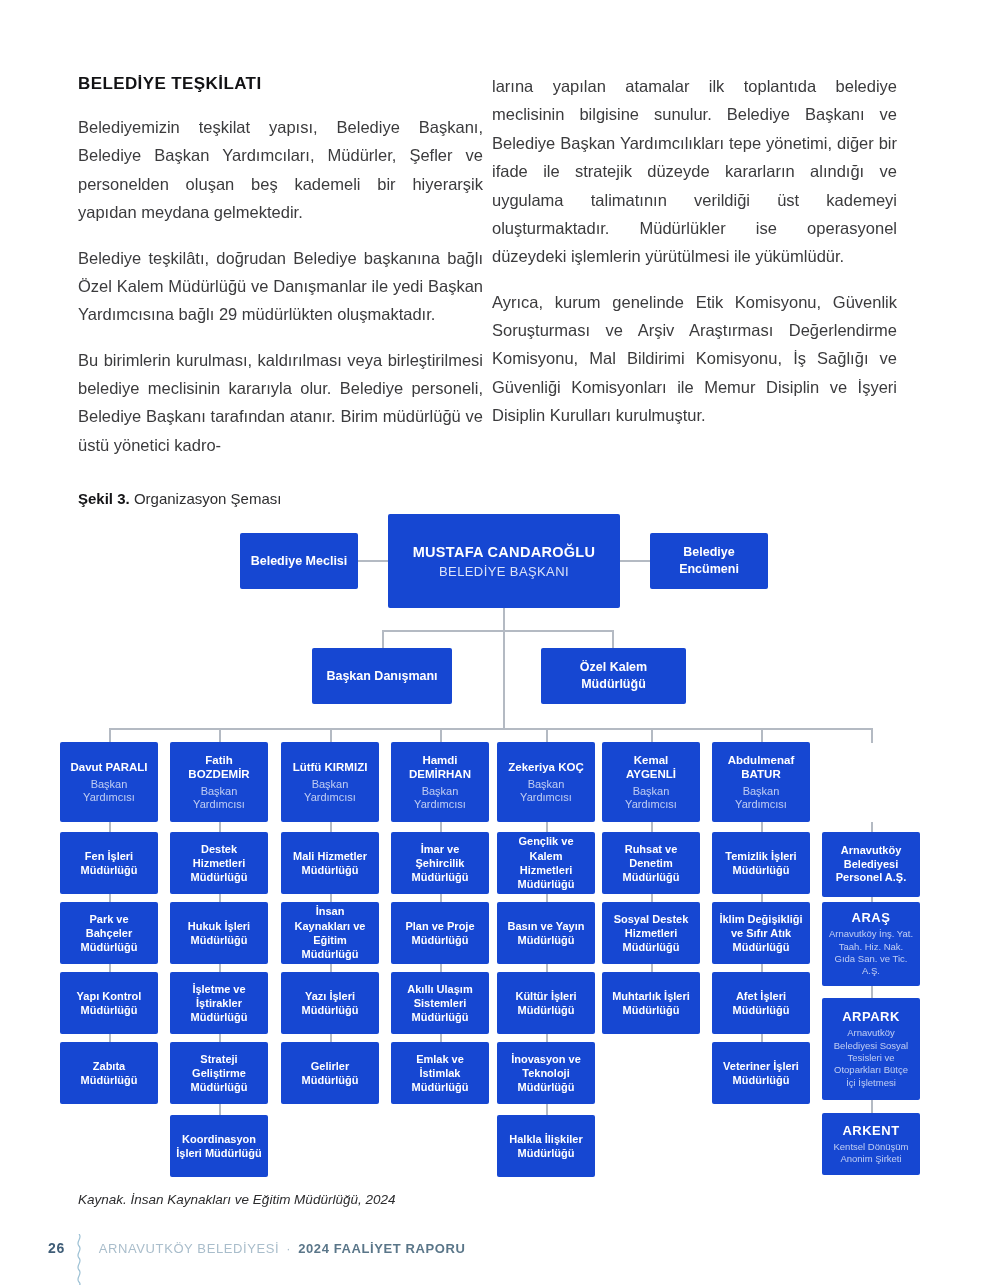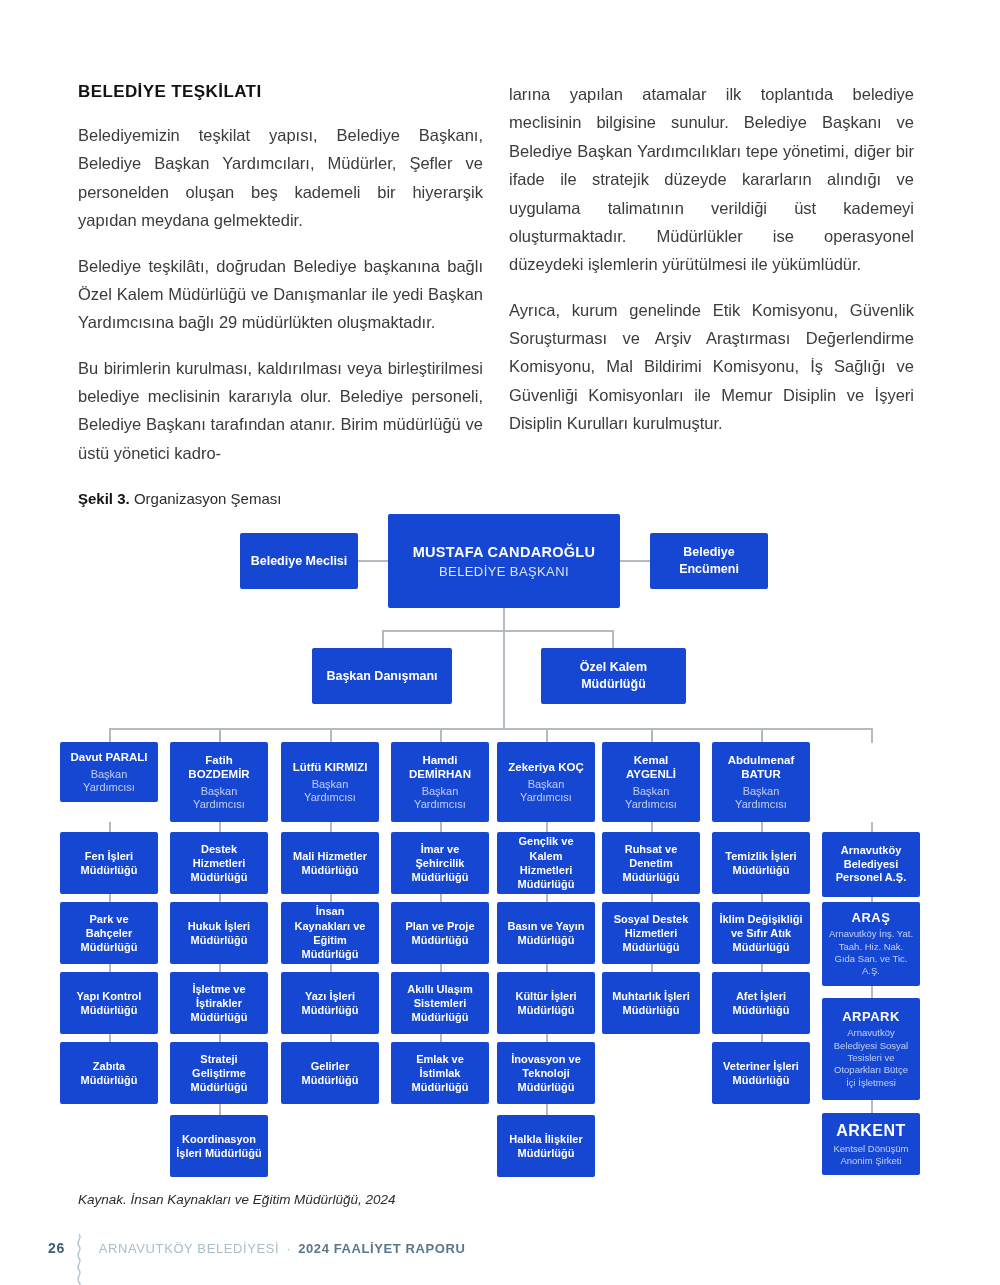--- a/index.html
+++ b/index.html
@@ -2,21 +2,21 @@
 <html lang="tr" style="--box_blue: #1647d2; --line_grey: #b4bac3; --text_dark: #3b3b3d; --footer_num: #3f5d77; --footer_muted: #a9bdcb; --footer_strong: #5a7689; --squiggle: #9cc0d4;"><head>
 <meta charset="utf-8">
 <style>
   *{box-sizing:border-box;margin:0;padding:0}
   html,body{background:#ffffff}
   .page{
     position:relative;width:1000px;height:1285px;background:#fff;overflow:hidden;
     font-family:"Liberation Sans","DejaVu Sans",sans-serif;color:var(--text_dark,#3b3b3d);
   }
   
-  .text-section{position:absolute;top:80px;left:78px;width:836px;display:flex;gap:26px}
+  .text-section{position:absolute;top:72px;left:78px;width:836px;display:flex;gap:9px}
   .tcol{width:405px}
   .heading{font-size:17px;font-weight:700;color:#121214;letter-spacing:.4px;margin:2px 0 19px}
   .para{font-size:16.5px;line-height:1.72;text-align:justify;margin-bottom:17px;color:var(--text_dark,#3b3b3d)}
   
   .fig-caption{position:absolute;top:490px;left:78px;font-size:15px;color:#2e2e30}
   .fig-caption .b{font-weight:700;color:#141416}
   .source{position:absolute;top:1192px;left:78px;font-size:13.5px;font-style:italic;color:#2c2c2e}
   .source .b{font-weight:400}
   
   .chart{position:absolute;top:514px;left:0;width:1000px;height:676px}
@@ -103,21 +103,21 @@
       <span>Belediye Encümeni</span>
     </div>
 
     <div class="node lvl2" style="left:312px;top:134px;width:140px;height:56px">
       <span>Başkan Danışmanı</span>
     </div>
     <div class="node lvl2" style="left:541px;top:134px;width:145px;height:56px">
       <span>Özel Kalem Müdürlüğü</span>
     </div>
 
-    <div class="node dep" style="left:60px;top:228px;width:98px;height:60px">
+    <div class="node dep" style="left:60px;top:228px;width:98px;height:80px">
       <span class="nm">Davut PARALI</span>
       <span class="sub">Başkan Yardımcısı</span>
     </div>
     <div class="node dep" style="left:170px;top:228px;width:98px;height:80px">
       <span class="nm">Fatih BOZDEMİR</span>
       <span class="sub">Başkan Yardımcısı</span>
     </div>
     <div class="node dep" style="left:281px;top:228px;width:98px;height:80px">
       <span class="nm">Lütfü KIRMIZI</span>
       <span class="sub">Başkan Yardımcısı</span>
@@ -238,21 +238,21 @@
     </div>
     <div class="node unit" style="left:822px;top:388px;width:98px;height:84px">
       <span class="nm" style="font-size:13px;letter-spacing:.5px">ARAŞ</span>
       <span class="sub">Arnavutköy İnş. Yat. Taah. Hiz. Nak. Gıda San. ve Tic. A.Ş.</span>
     </div>
     <div class="node unit" style="left:822px;top:484px;width:98px;height:102px">
       <span class="nm" style="font-size:13px;letter-spacing:.5px">ARPARK</span>
       <span class="sub">Arnavutköy Belediyesi Sosyal Tesisleri ve Otoparkları Bütçe İçi İşletmesi</span>
     </div>
     <div class="node unit" style="left:822px;top:599px;width:98px;height:62px">
-      <span class="nm" style="font-size:16px;letter-spacing:.5px">ARKENT</span>
+      <span class="nm" style="font-size:13px;letter-spacing:.5px">ARKENT</span>
       <span class="sub">Kentsel Dönüşüm Anonim Şirketi</span>
     </div>
   </div>
 
   <p class="source"><span class="b">Kaynak.</span> <span>İnsan Kaynakları ve Eğitim Müdürlüğü, 2024</span></p>
 
   <span class="squig">
     <svg width="10" height="52" viewBox="0 0 10 52" fill="none" xmlns="http://www.w3.org/2000/svg">
       <path d="M5 0 C9 4 1 8 5 12 C9 16 1 20 5 24 C9 28 1 32 5 36 C9 40 1 44 5 48 C7 50 5 52 5 52" stroke="currentColor" stroke-width="1.2" fill="none"></path>
     </svg>

